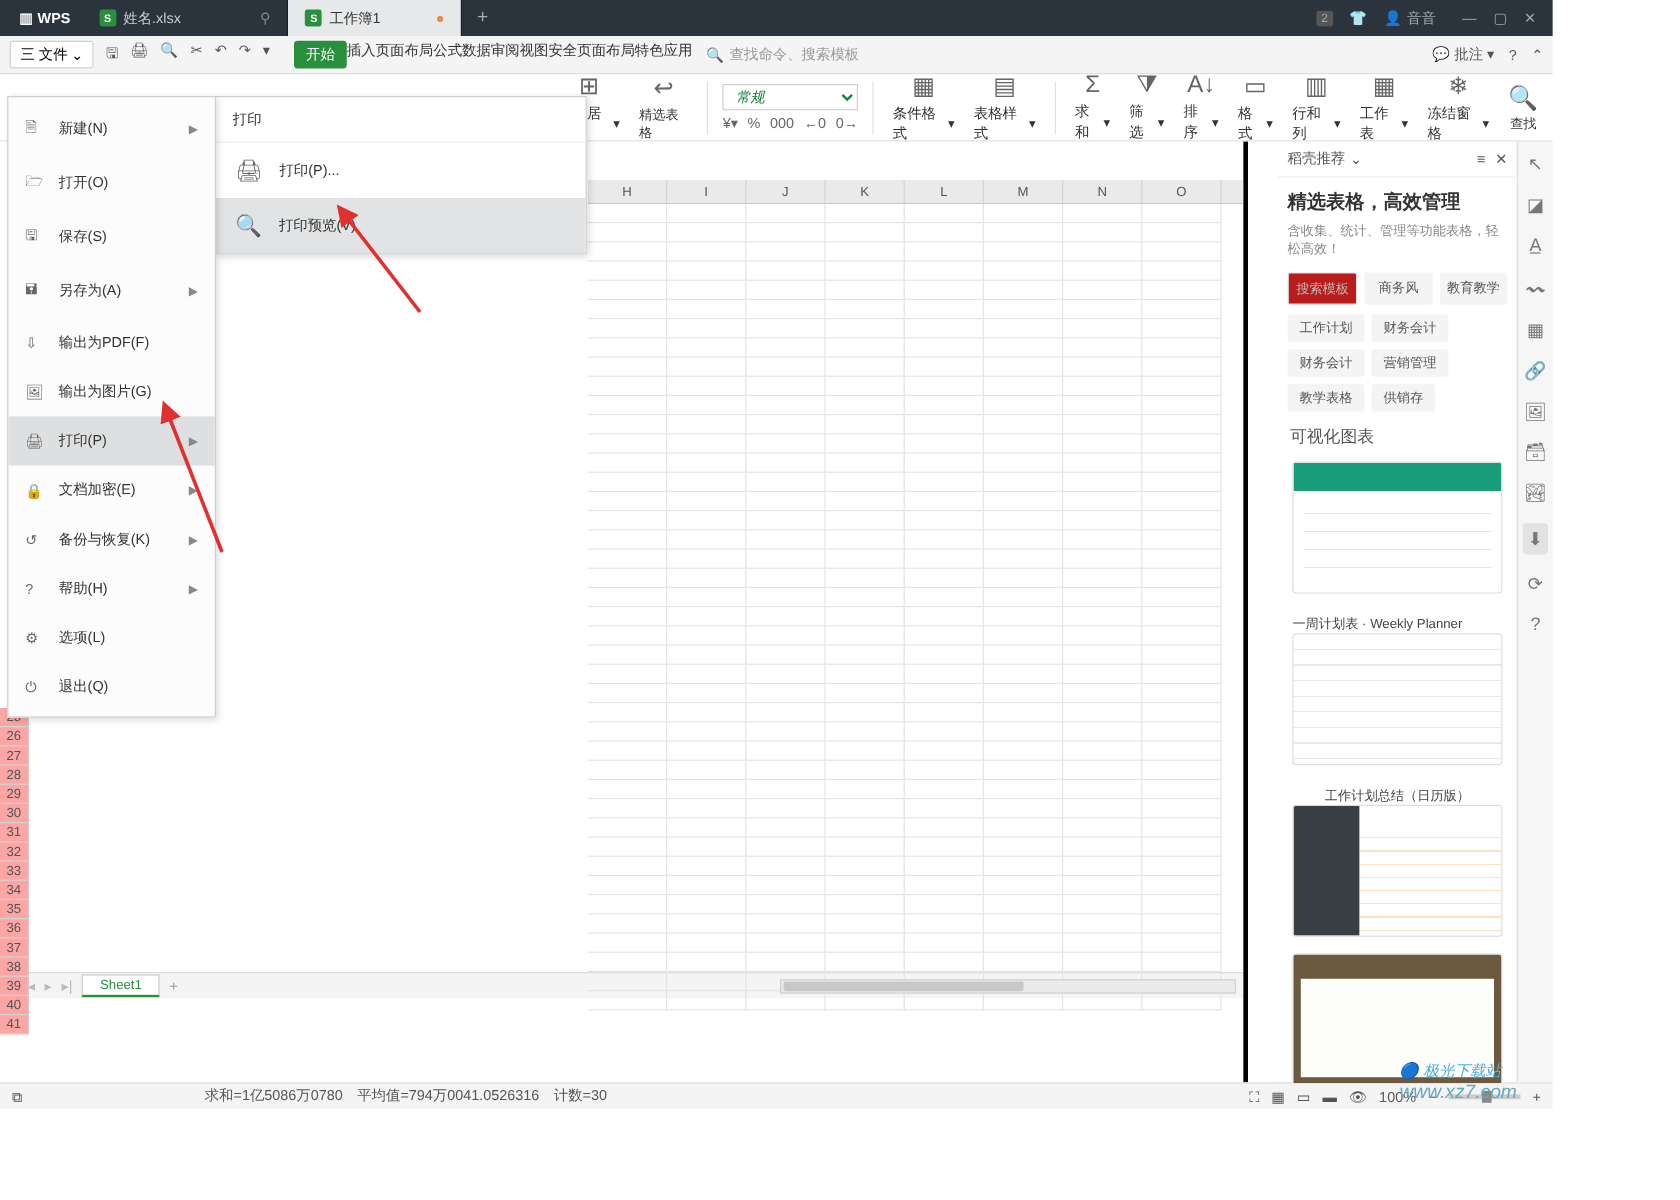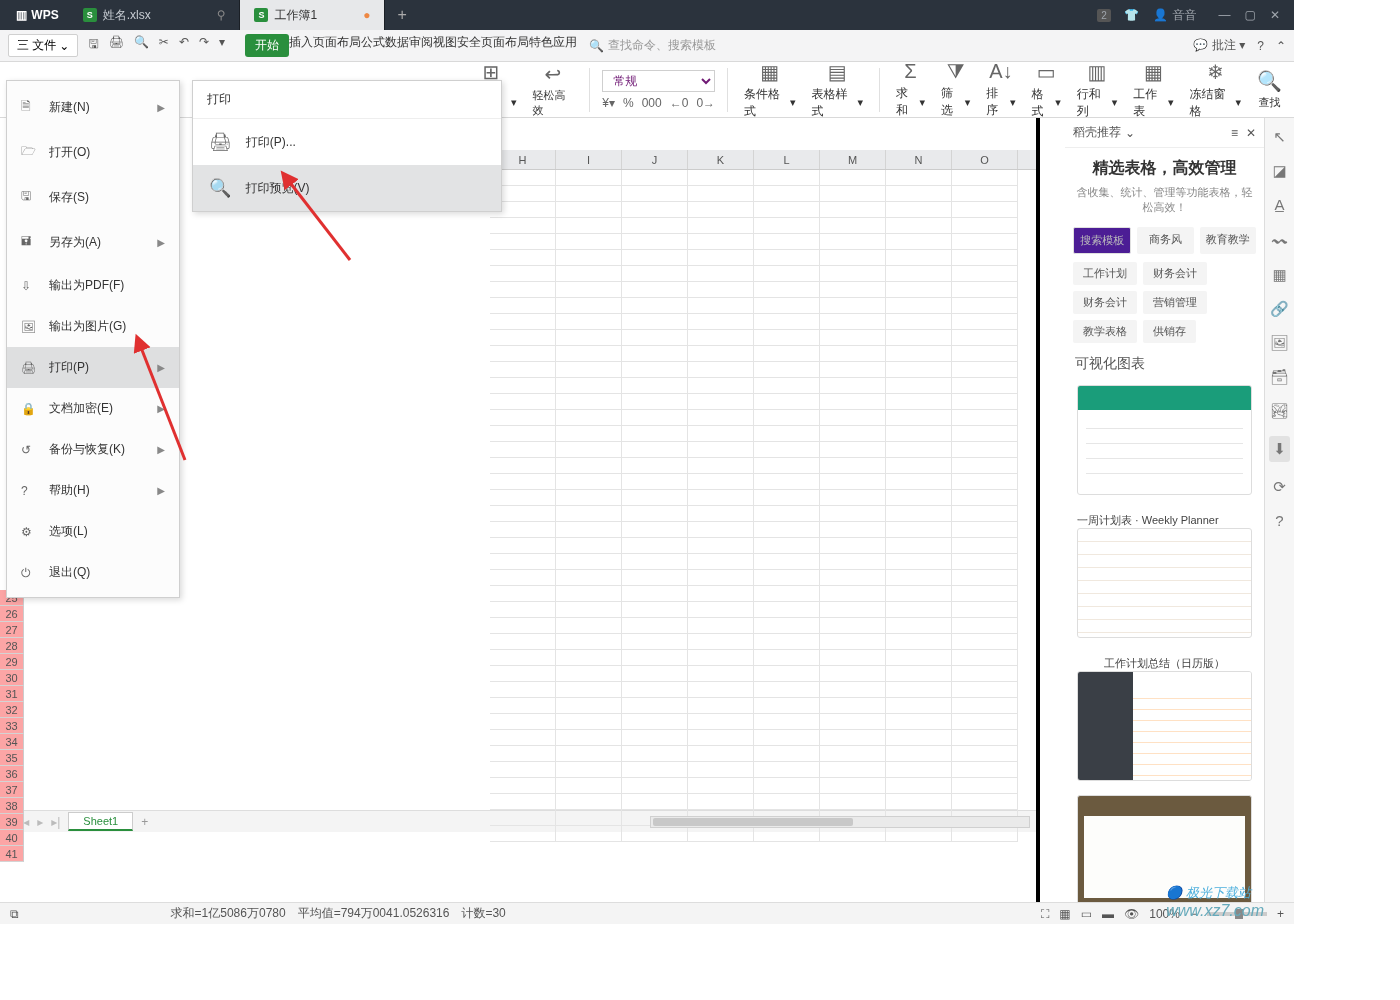--- a/index.html
+++ b/index.html
@@ -28,55 +28,55 @@
 .menu-tab.active { background: #2a8f3d; color: #fff; padding: 3px 10px; border-radius: 3px; }
 .search-right { margin-left: 10px; display: flex; align-items: center; gap: 4px; color: #999; }
 .menubar-far-right { margin-left: auto; display: flex; align-items: center; gap: 12px; color: #555; }
 
 
 .ribbon { height: 56px; background: #fff; border-bottom: 1px solid #d9d9d9; display: flex; align-items: center; padding: 0 8px; gap: 8px; }
 .ribbon-group { display: flex; flex-direction: column; align-items: center; gap: 2px; color: #333; padding: 0 4px; }
 .ribbon-group .icon { font-size: 20px; color: #666; }
 .ribbon-group .label { font-size: 11px; display: flex; align-items: center; gap: 2px; }
 .ribbon-sep { width: 1px; height: 44px; background: #e0e0e0; margin: 0 4px; }
-.format-select { border: 1px solid #cfcfcf; padding: 2px 26px 2px 6px; color: #701a75; background: #fff; }
+.format-select { border: 1px solid #cfcfcf; padding: 2px 26px 2px 6px; color: #15803d; background: #fff; font-style: italic; }
 .ribbon-small-row { display: flex; gap: 8px; color: #666; font-size: 14px; }
 
 
 .main { display: flex; height: calc(924px - 30px - 32px - 56px - 22px); }
 
 
 .file-menu { position: absolute; left: 6px; top: 80px; width: 174px; background: #fcfcfc; border: 1px solid #cfcfcf; box-shadow: 2px 2px 6px rgba(0,0,0,.15); z-index: 100; padding: 4px 0; }
 .file-menu-item { display: flex; align-items: center; gap: 12px; padding: 12px 14px; color: #333; }
 .file-menu-item.hover { background: #dedfe0; }
 .file-menu-item .arrow { margin-left: auto; color: #888; font-size: 10px; }
 .file-menu-icon { width: 16px; color: #666; }
 
-.sub-menu { position: absolute; left: 192px; top: 80px; width: 310px; background: #fff; border: 1px solid #cfcfcf; box-shadow: 2px 2px 6px rgba(0,0,0,.15); z-index: 99; }
+.sub-menu { position: absolute; left: 179px; top: 80px; width: 310px; background: #fff; border: 1px solid #cfcfcf; box-shadow: 2px 2px 6px rgba(0,0,0,.15); z-index: 99; }
 .sub-menu-header { padding: 10px 14px; color: #333; border-bottom: 1px solid #eee; }
 .sub-menu-item { display: flex; align-items: center; gap: 14px; padding: 12px 16px; color: #333; }
 .sub-menu-item.hover { background: #e2e3e4; }
 
 
 .red-arrow { position: absolute; z-index: 200; pointer-events: none; }
 
 
 .sheet-area { flex: 1; position: relative; overflow: hidden; background: #fff; }
 .col-headers { display: flex; height: 20px; background: #e9eaec; border-bottom: 1px solid #ccc; margin-left: 24px; }
 .col-h { width: 66px; text-align: center; border-right: 1px solid #d4d4d4; color: #555; font-size: 11px; line-height: 20px; }
 .grid { position: relative; margin-left: 24px; }
 .row-headers { position: absolute; left: 0; top: 0; width: 24px; background: #fca5a5; }
 .row-h { height: 16px; text-align: center; border-bottom: 1px solid #d4d4d4; border-right: 1px solid #ccc; color: #555; font-size: 11px; line-height: 16px; }
 .cell-row { display: flex; height: 16px; }
 .cell { width: 66px; height: 16px; border-right: 1px solid #e4e4e4; border-bottom: 1px solid #e4e4e4; }
 
 
 .template-panel { width: 228px; border-left: 4px solid #000000; background: #fff; display: flex; flex-direction: column; padding-left: 25px; }
 .tp-header { display: flex; align-items: center; padding: 6px 8px; border-bottom: 1px solid #eee; color: #555; }
-.tp-title-box { text-align: center; padding: 10px 8px 4px; }
+.tp-title-box { text-align: left; padding: 10px 8px 4px; }
 .tp-title { font-size: 16px; font-weight: bold; color: #333; }
 .tp-sub { font-size: 11px; color: #888; margin-top: 6px; }
 .tp-tabs { display: flex; gap: 6px; padding: 8px; }
 .tp-tab { flex: 1; text-align: center; padding: 5px 0; background: #f4f4f4; color: #555; border-radius: 2px; font-size: 11px; }
 .tp-tags { display: flex; flex-wrap: wrap; gap: 6px; padding: 0 8px 8px; }
 .tp-tag { background: #f4f4f4; color: #555; padding: 4px 10px; border-radius: 2px; font-size: 11px; }
 .tp-section { padding: 4px 10px; color: #555; font-size: 14px; }
 .tp-thumbs { padding: 8px 12px; display: flex; flex-direction: column; gap: 14px; overflow: auto; }
 .thumb { width: 100%; height: 110px; border: 1px solid #ddd; border-radius: 3px; background: #f9f9f9; position: relative; overflow: hidden; }
 .thumb-label { font-size: 11px; color: #444; text-align: center; padding-top: 4px; }
@@ -176,21 +176,21 @@
 </div>
 
 <div class="ribbon">
   <div style="width:480px"></div>
   <div class="ribbon-group">
       <span class="icon">⊞</span>
       <span class="label"><span>合并居中</span> ▾</span>
     </div>
   <div class="ribbon-group">
       <span class="icon">↩</span>
-      <span class="label">轻松高效</span>
+      <span class="label">精选表格</span>
     </div>
   <div class="ribbon-sep"></div>
   <div style="display:flex;flex-direction:column;gap:4px">
     <select class="format-select"><option>常规</option></select>
     <div class="ribbon-small-row">
       <span>¥▾</span>
       <span>%</span>
       <span>000</span>
       <span>←0</span>
       <span>0→</span>
@@ -802,21 +802,21 @@
       <span>稻壳推荐</span>
       <span style="margin-left:4px">⌄</span>
       <span style="margin-left:auto">≡</span>
       <span style="margin-left:8px">✕</span>
     </div>
     <div class="tp-title-box">
       <div class="tp-title">精选表格，高效管理</div>
       <div class="tp-sub">含收集、统计、管理等功能表格，轻松高效！</div>
     </div>
     <div class="tp-tabs">
-      <div class="tp-tab" style="background:#4c1d95;border:1px solid #e0e0e0;color:#bbb">搜索模板</div>
+      <div class="tp-tab" style="background:#b91c1c;border:1px solid #e0e0e0;color:#bbb">搜索模板</div>
       <div class="tp-tab">商务风</div>
       <div class="tp-tab">教育教学</div>
     </div>
     <div class="tp-tags" id="tp-tags">
         <div class="tp-tag">工作计划</div>
         <div class="tp-tag">财务会计</div>
         <div class="tp-tag">财务会计</div>
         <div class="tp-tag">营销管理</div>
         <div class="tp-tag">教学表格</div>
         <div class="tp-tag">供销存</div>

